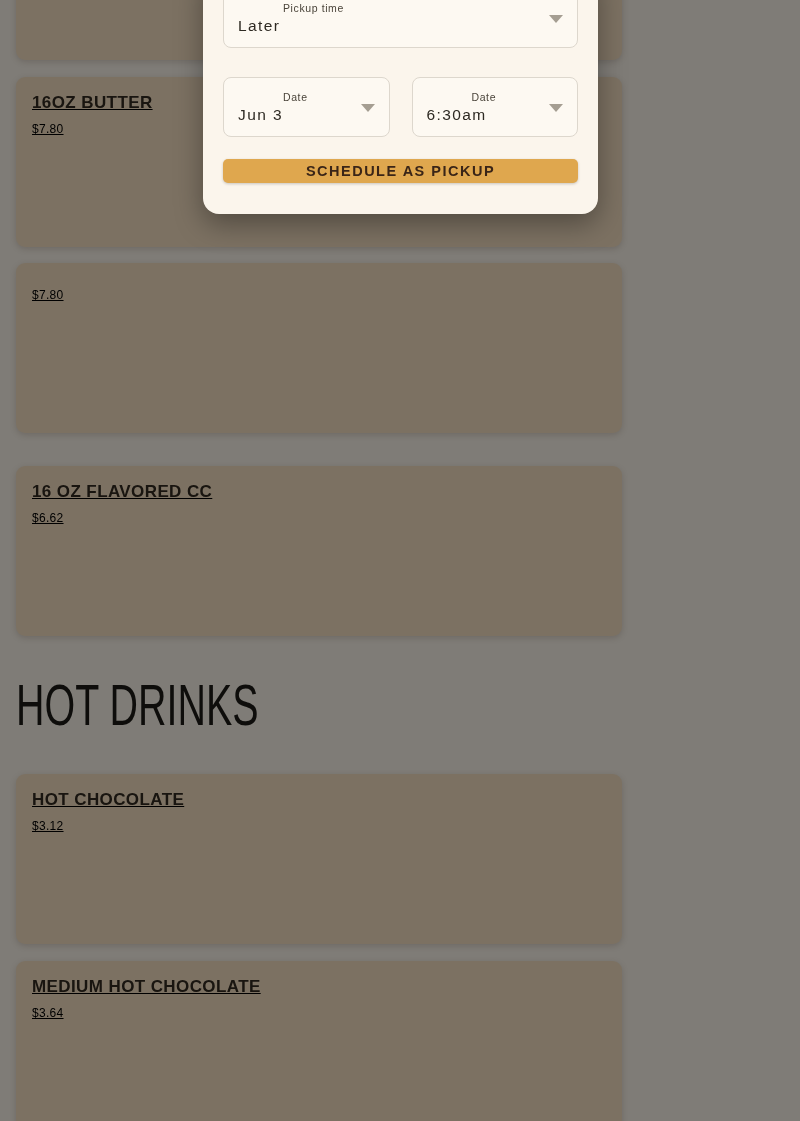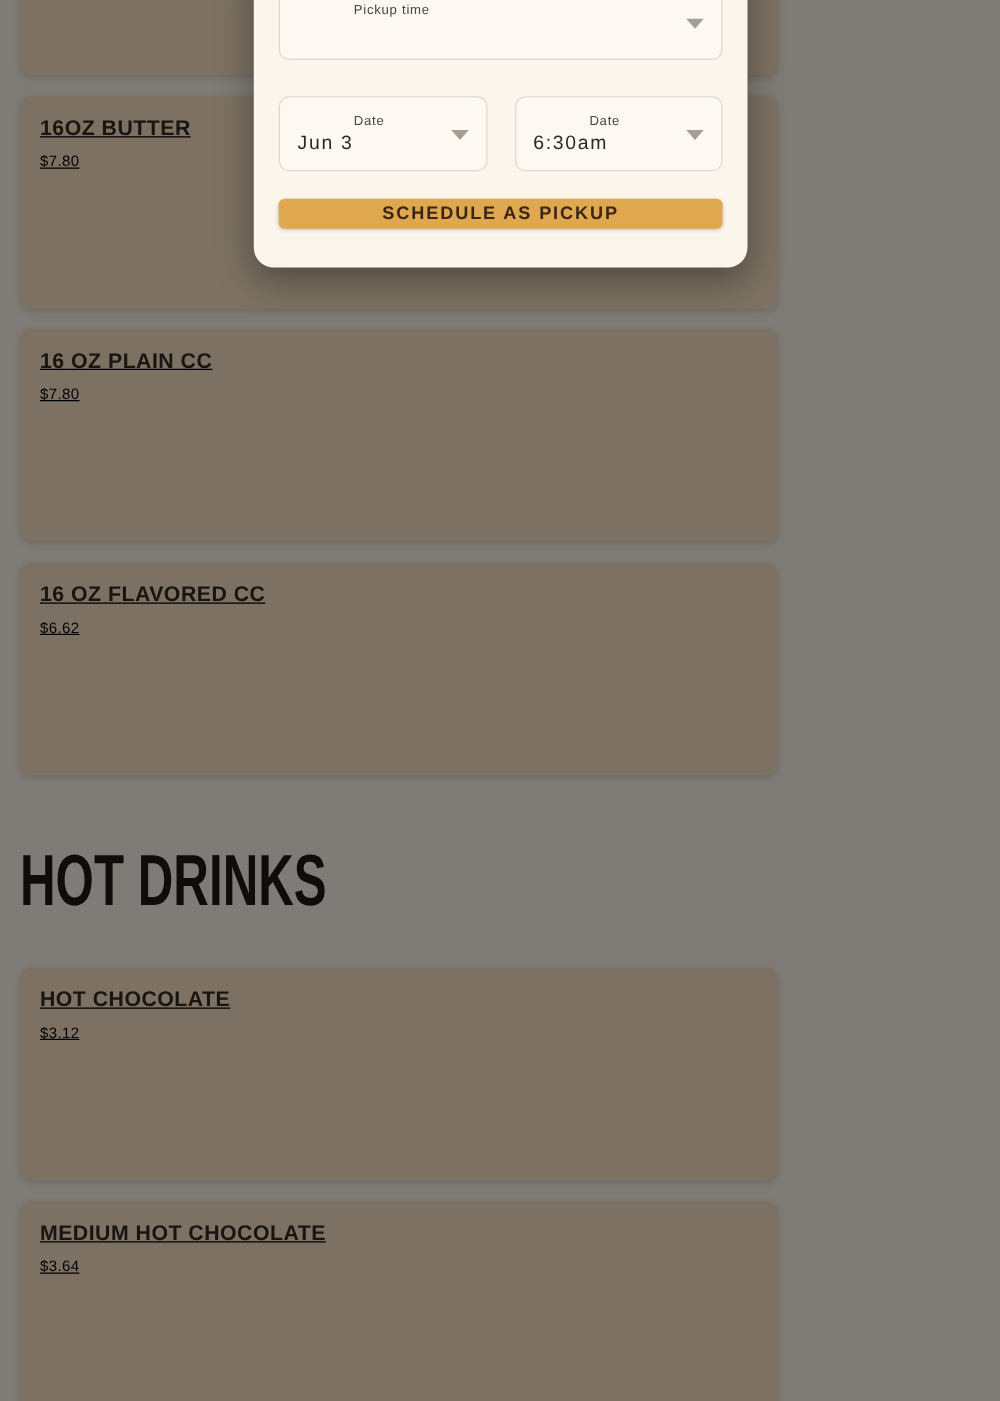--- a/index.html
+++ b/index.html
@@ -37,21 +37,21 @@
     letter-spacing:0.3px;
     color:#000000;
   }
 
   .section-heading {
     position:absolute;
     left:16px;
     top:676px;
     font-size:58px;
     line-height:58px;
-    font-weight:bold;
+    font-weight:normal;
     color:#1c1b17;
     white-space:nowrap;
   }
   .section-heading .condensed {
     display:inline-block;
     transform:scaleX(0.68);
     transform-origin:left center;
     letter-spacing:0px;
   }
 
@@ -138,25 +138,24 @@
 <div class="page">
 
   <div class="card" style="top:-110px"></div>
 
   <div class="card" style="top:77px">
     <div class="card-title">16OZ BUTTER</div>
     <div class="card-price">$7.80</div>
   </div>
 
   <div class="card" style="top:263px">
-    <div class="card-title">16 OZ PLAIN CC</div>
     <div class="card-price">$7.80</div>
   </div>
 
-  <div class="card" style="top:450px">
+  <div class="card" style="top:466px">
     <div class="card-title">16 OZ FLAVORED CC</div>
     <div class="card-price">$6.62</div>
   </div>
 
   <h2 class="section-heading">
     <span class="condensed">HOT DRINKS</span>
   </h2>
 
   <div class="card" style="top:774px">
     <div class="card-title">HOT CHOCOLATE</div>
@@ -169,20 +168,21 @@
   </div>
 
 </div>
 
 <div class="backdrop"></div>
 
 <div class="modal">
 
   <div class="select-box">
     <span class="select-label">Pickup time</span>
+    <span class="select-value">Later</span>
     <span class="chevron"></span>
   </div>
 
   <div class="select-row">
     <div class="select-box">
       <span class="select-label">Date</span>
       <span class="select-value">Jun 3</span>
       <span class="chevron"></span>
     </div>
     <div class="select-box">

